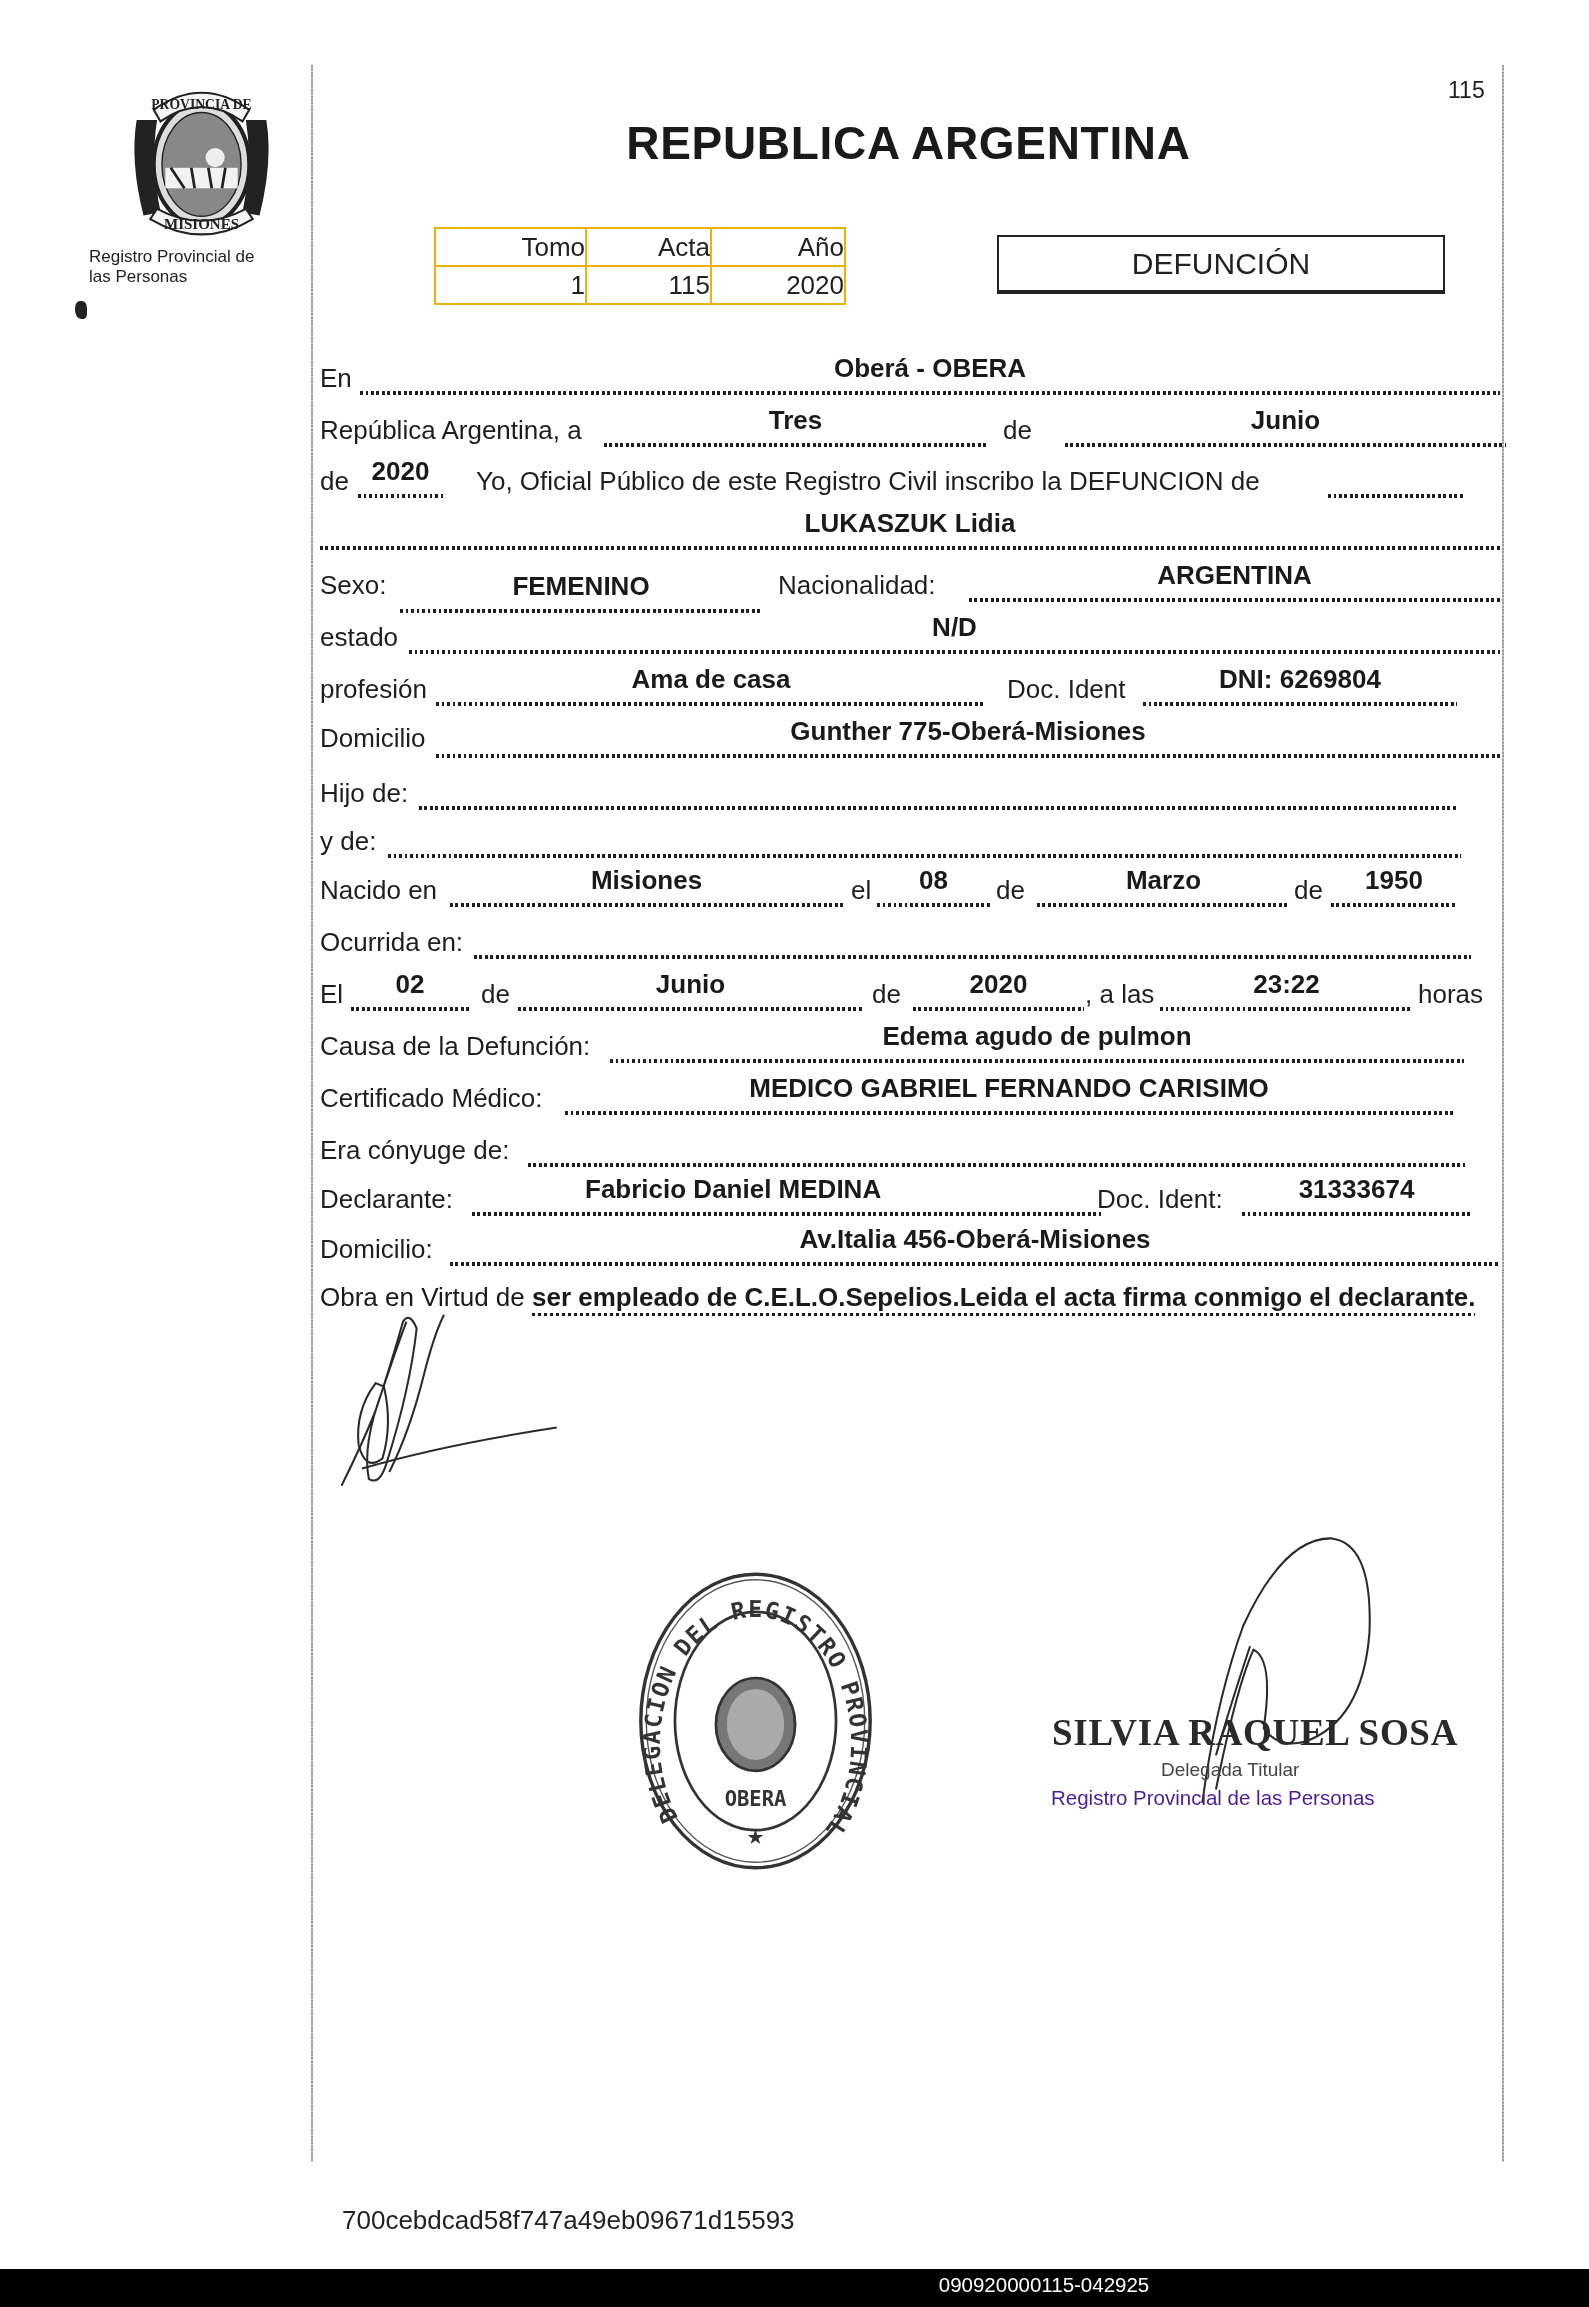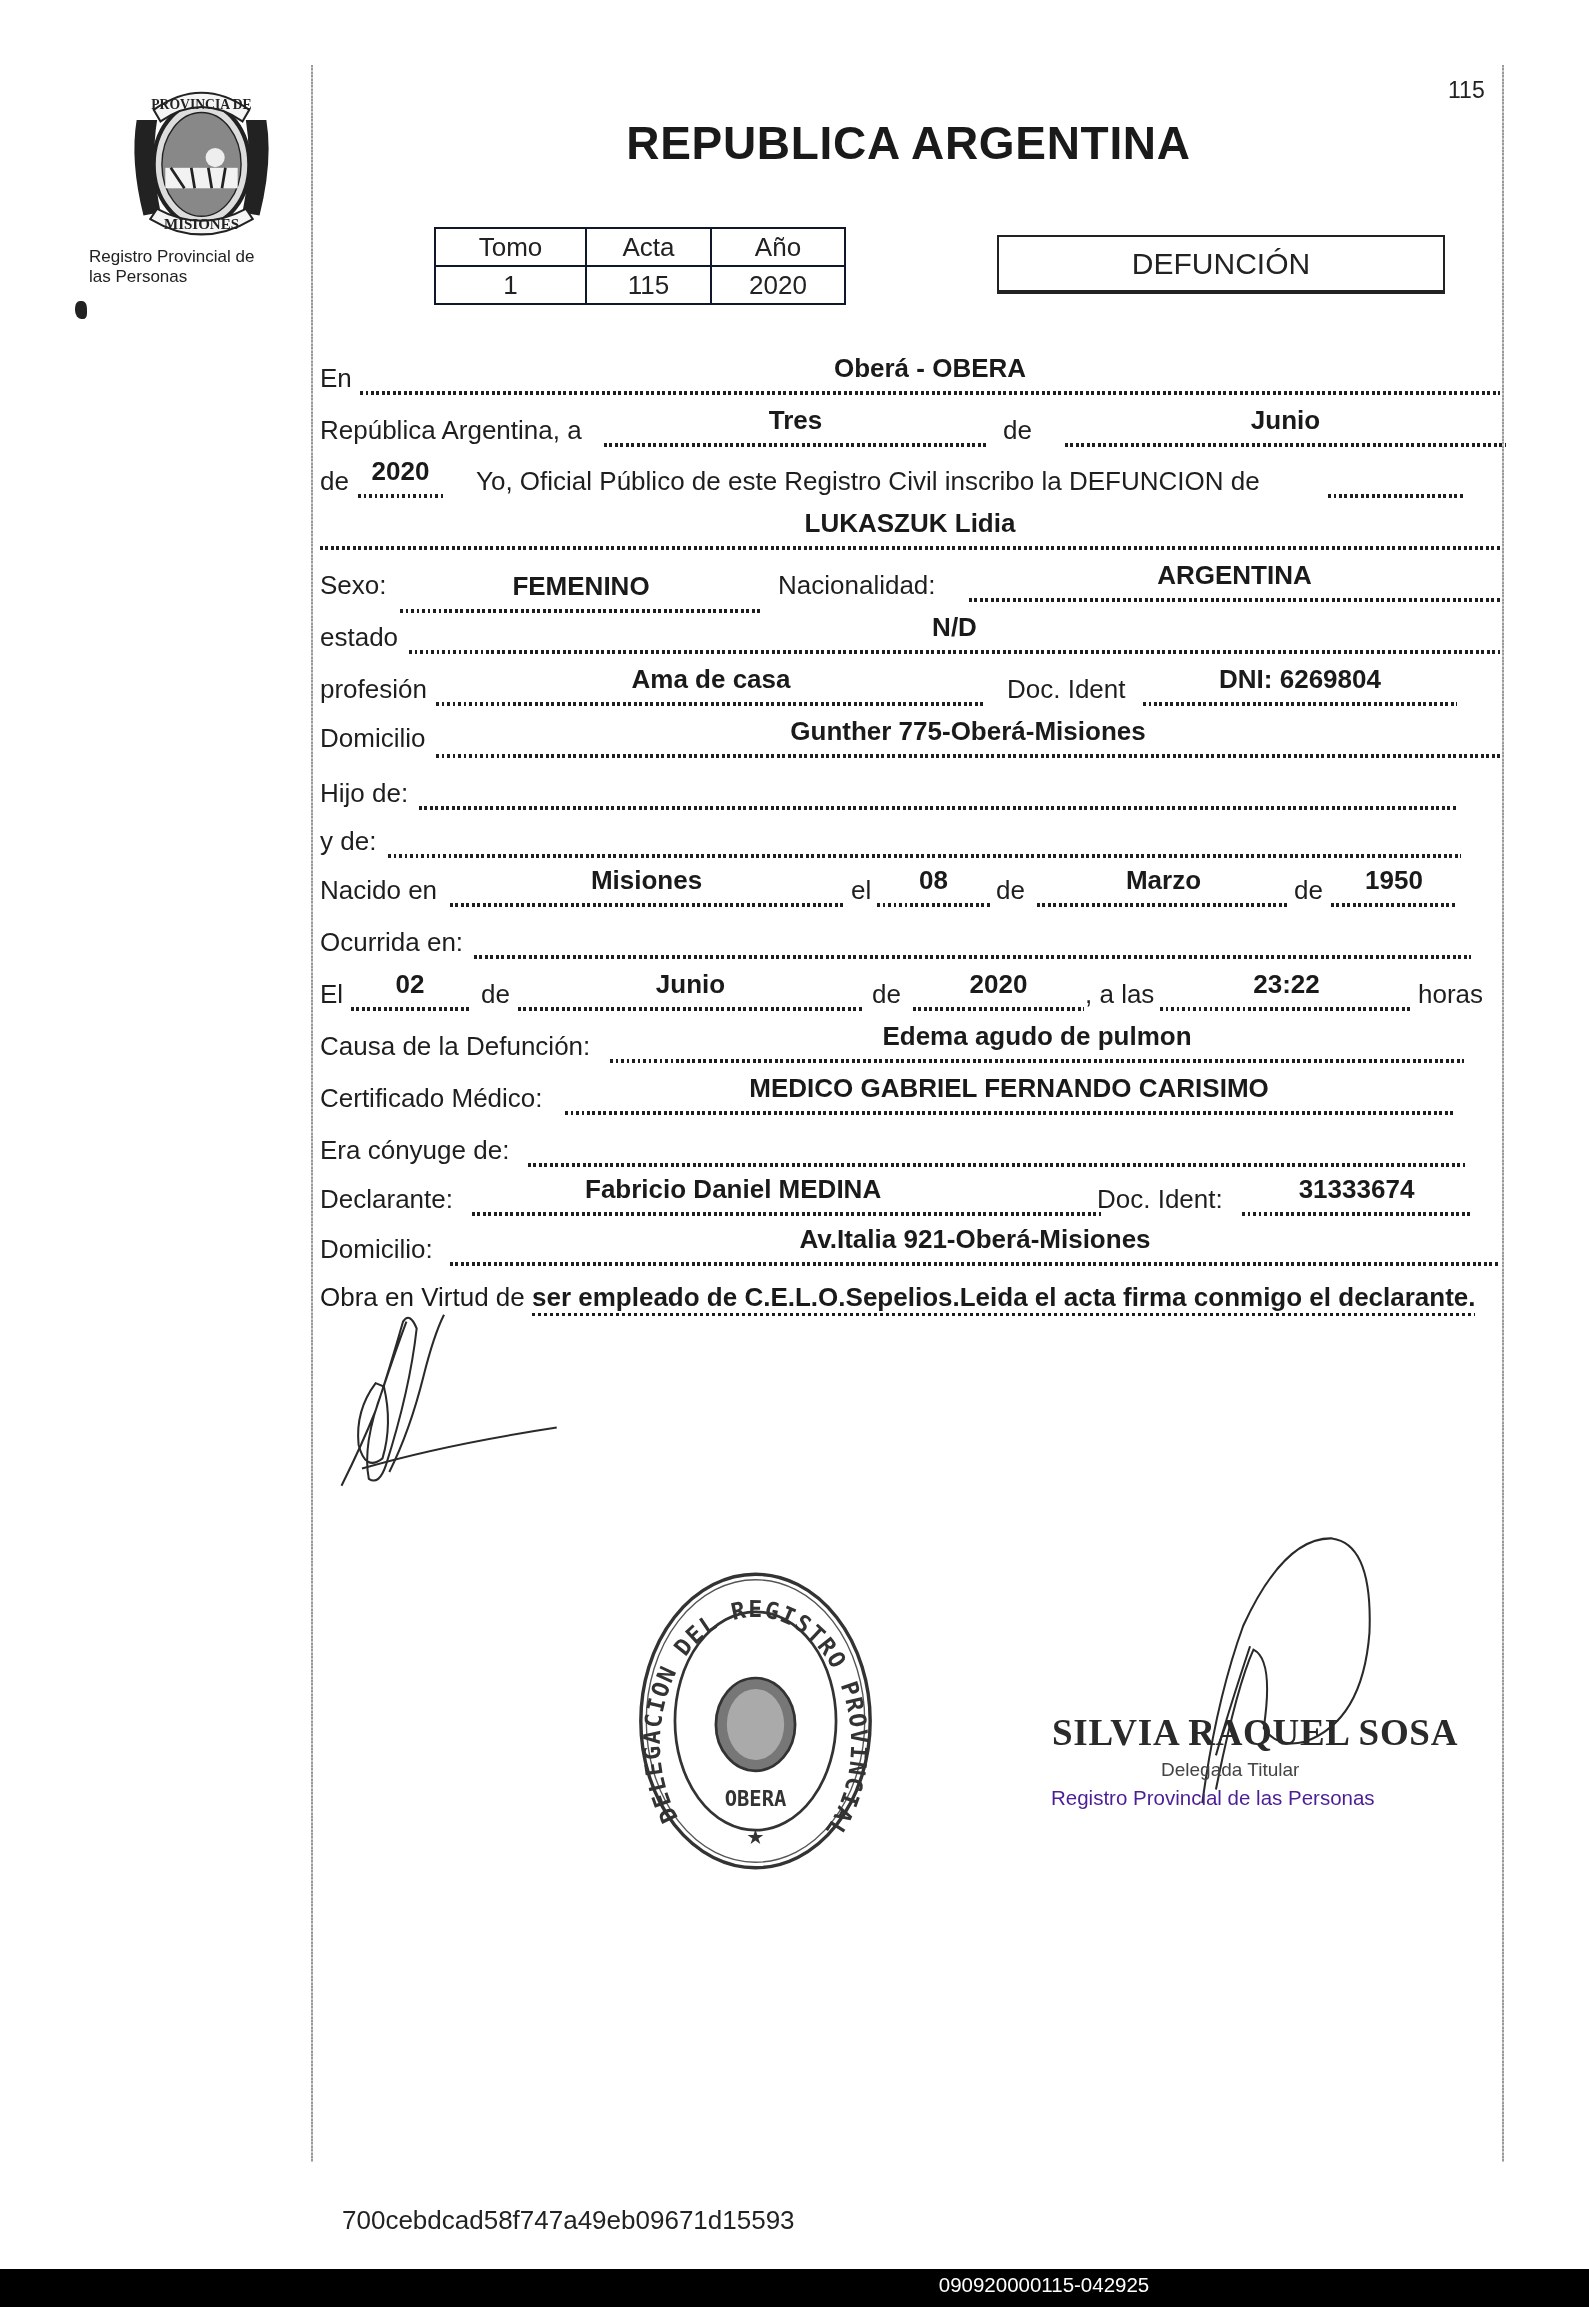--- a/index.html
+++ b/index.html
@@ -4,21 +4,21 @@
 <style>
   html, body { margin:0; padding:0; background:#ffffff; }
   body { width:1589px; height:2307px; position:relative; overflow:hidden; font-family:"Liberation Sans", sans-serif; color:#1a1a1a; }
   .abs { position:absolute; }
   .vline { position:absolute; width:2px; background:repeating-linear-gradient(#9a9a9a 0 2px, #c8c8c8 2px 3.4px); }
   .crest { left:123px; top:79px; width:157px; height:164px; }
   .reg-label { left:89px; top:247px; width:212px; font-size:17px; line-height:20px; color:#222; }
   .page-num { left:1448px; top:77px; font-size:23px; color:#222; }
   .title { left:410px; top:116px; width:997px; text-align:center; font-size:46px; font-weight:bold; letter-spacing:0.7px; color:#1a1a1a; }
   table.tav { position:absolute; left:434px; top:227px; border-collapse:collapse; border:2.7px solid #222; }
-  table.tav td { border:2px solid #0f172a; text-align:center; font-size:26px; height:36px; padding:0; color:#222; }
+  table.tav td { border:2px solid #eab308; text-align:right; font-size:26px; height:36px; padding:0; color:#222; }
   .defuncion { left:997px; top:235px; width:444px; height:53px; border:2.7px solid #222; border-bottom-width:4.1px; text-align:center; font-size:30px; line-height:53px; color:#222; }
   .row { position:absolute; left:320px; right:89px; height:41px; }
   .lbl { position:absolute; font-size:26px; color:#1e1e1e; white-space:nowrap; }
   .fld { position:absolute; height:41px; }
   .fld .dots { position:absolute; left:0; right:0; bottom:2.7px; height:4.1px; background:repeating-linear-gradient(90deg,#1e1e1e 0 2.7px, transparent 2.7px 5.5px); }
   .fld .val { position:absolute; left:0; right:0; top:-4.1px; text-align:center; font-size:26px; font-weight:bold; color:#1a1a1a; white-space:nowrap; }
   .obra-text { position:absolute; left:320px; top:1279px; width:1179px; font-size:26px; line-height:36px; text-align:justify; text-align-last:left; }
   .obra-text b { font-weight:bold; text-decoration:underline dotted; text-decoration-thickness:2.7px; text-underline-offset:6.8px; }
   .hash { left:342px; top:2205px; font-size:26px; color:#222; }
   .footer-bar { left:0; top:2269px; width:1589px; height:38px; background:#000; }
@@ -259,21 +259,21 @@
   <div class="fld" style="left:922px; width:229px; top:0;">
       <div class="dots"></div>
       <div class="val">31333674</div>
     </div>
 </div>
 
 <div class="row" style="top:1228px;">
   <span class="lbl" style="left:0; top:5.5px;">Domicilio:</span>
   <div class="fld" style="left:130px; right:0; top:0;">
       <div class="dots"></div>
-      <div class="val">Av.Italia 921-Oberá-Misiones</div>
+      <div class="val">Av.Italia 456-Oberá-Misiones</div>
     </div>
 </div>
 
 <div class="obra-text">
   <span>Obra en Virtud de</span>
   <b>ser empleado de C.E.L.O.Sepelios.Leida el acta firma conmigo el declarante.</b>
 </div>
 
 <div class="abs" style="left:321px; top:1308px; width:246px; height:205px;">
   <svg width="246" height="205" viewBox="0 0 360 300" fill="none" stroke="#2a2a2a" stroke-width="3">

